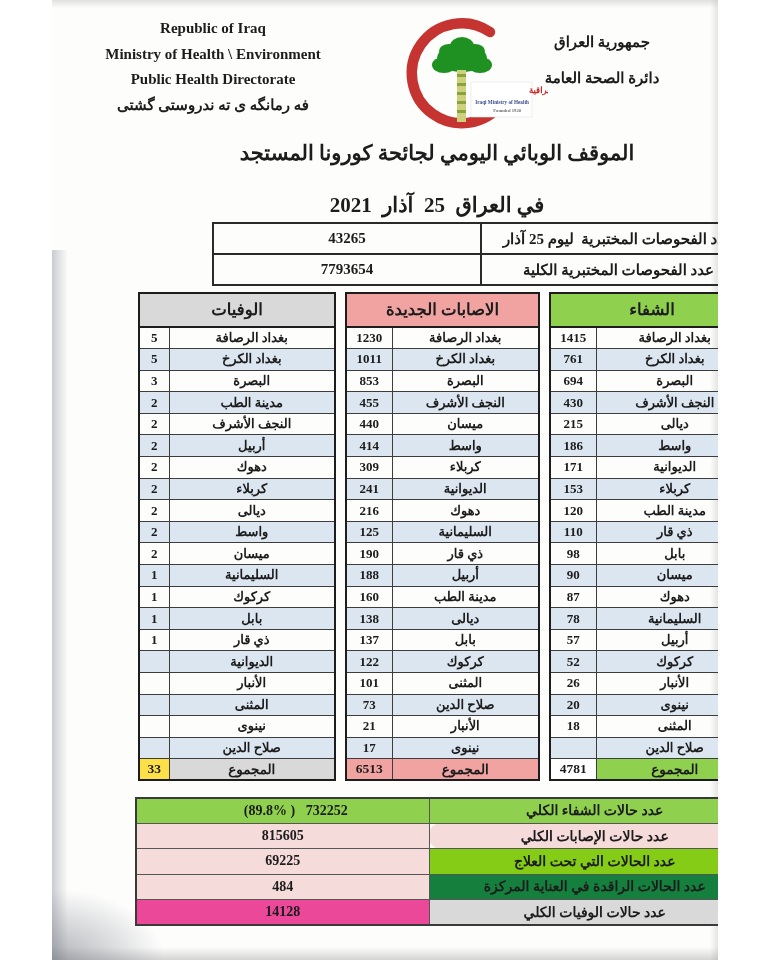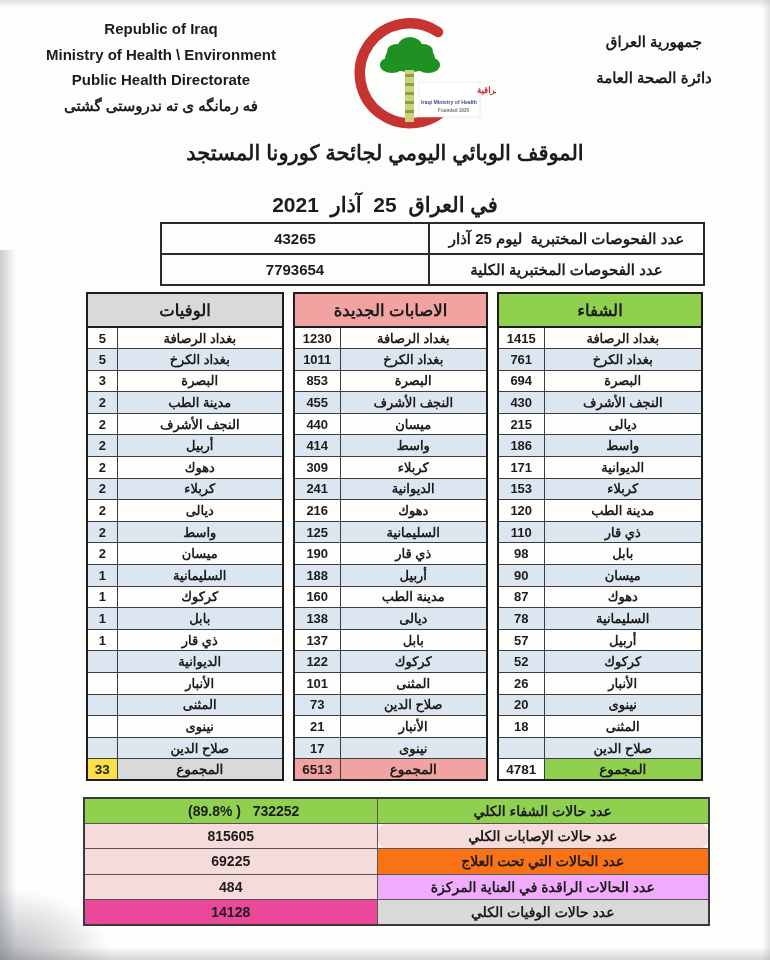--- a/index.html
+++ b/index.html
@@ -1,20 +1,20 @@
 <!DOCTYPE html>
 <html style="--stripe: #dce6f1;"><head>
 <meta charset="utf-8">
 <style>
   * { margin:0; padding:0; box-sizing:border-box; }
   html,body { background:#ffffff; }
   .page {
-    position:relative; width:770px; height:960px; margin:0 auto;
+    position:relative; width:666px; height:960px; margin:0 auto;
     background:#fdfdfc; overflow:hidden;
-    font-family:Liberation Sans, sans-serif; font-weight:700; color:#1c1c1c;
+    font-family:Liberation Serif, serif; font-weight:700; color:#1c1c1c;
   }
   
   .edge-left   { position:absolute; left:0; top:250px; bottom:0; width:16px;
                  background:linear-gradient(to right, rgba(145,150,160,.48), rgba(145,150,160,0)); }
   .edge-bottom { position:absolute; left:0; right:0; bottom:0; height:13px;
                  background:linear-gradient(to top, rgba(150,150,150,.40), rgba(150,150,150,0)); }
   .edge-top    { position:absolute; left:0; right:0; top:0; height:8px;
                  background:linear-gradient(to bottom, rgba(190,190,190,.45), rgba(190,190,190,0)); }
   .edge-right  { position:absolute; right:0; top:0; bottom:0; width:8px;
                  background:linear-gradient(to left, rgba(190,190,190,.40), rgba(190,190,190,0)); }
@@ -440,25 +440,25 @@
       <tbody>
           <tr>
             <td style="background: rgb(143, 209, 79);">عدد حالات الشفاء الكلي</td>
             <td dir="ltr" style="background: rgb(143, 209, 79); padding-left: 26px;">(89.8% )&nbsp;&nbsp; 732252</td>
           </tr>
           <tr>
             <td style="background: rgb(245, 219, 218); border-radius: 12px;">عدد حالات الإصابات الكلي</td>
             <td dir="ltr" style="background: rgb(245, 219, 218);">815605</td>
           </tr>
           <tr>
-            <td style="background: #f97316;">عدد الحالات التي تحت العلاج</td>
+            <td style="background: #84cc16;">عدد الحالات التي تحت العلاج</td>
             <td dir="ltr" style="background: rgb(245, 219, 218);">69225</td>
           </tr>
           <tr>
-            <td style="background: #f0abfc;">عدد الحالات الراقدة في العناية المركزة</td>
+            <td style="background: #15803d;">عدد الحالات الراقدة في العناية المركزة</td>
             <td dir="ltr" style="background: rgb(245, 219, 218);">484</td>
           </tr>
           <tr>
             <td style="background: rgb(217, 217, 217);">عدد حالات الوفيات الكلي</td>
             <td dir="ltr" style="background: #ec4899;">14128</td>
           </tr>
         </tbody>
     </table>
   </div>
 

